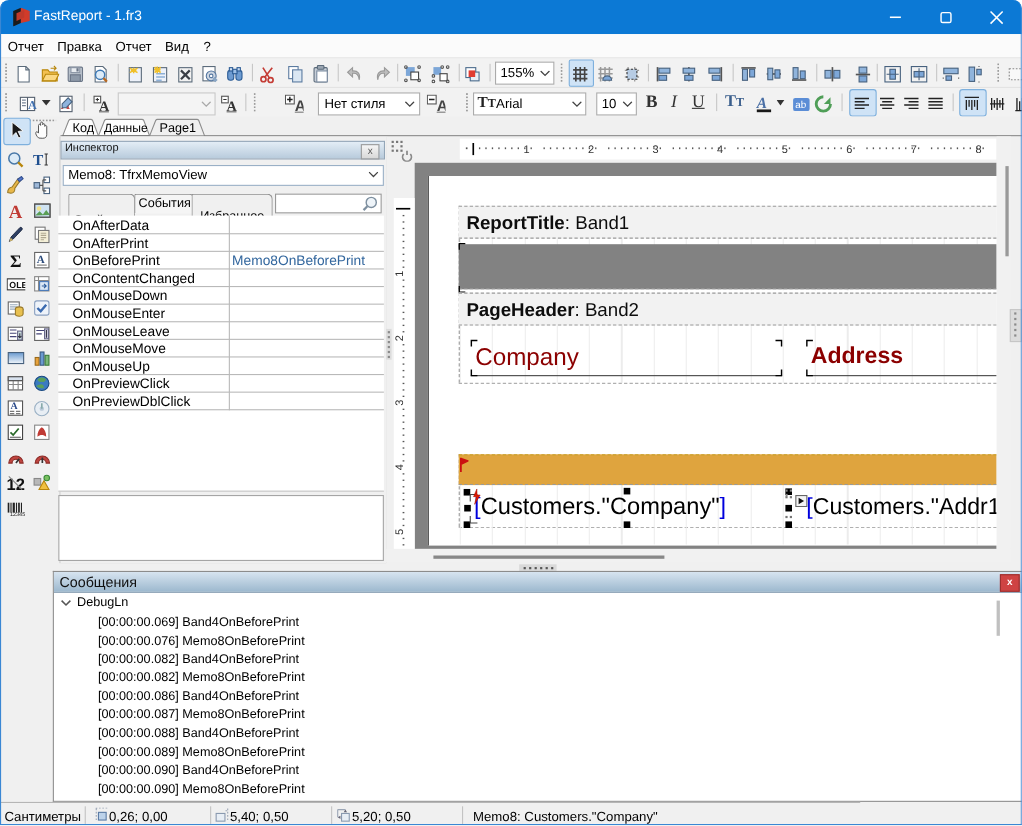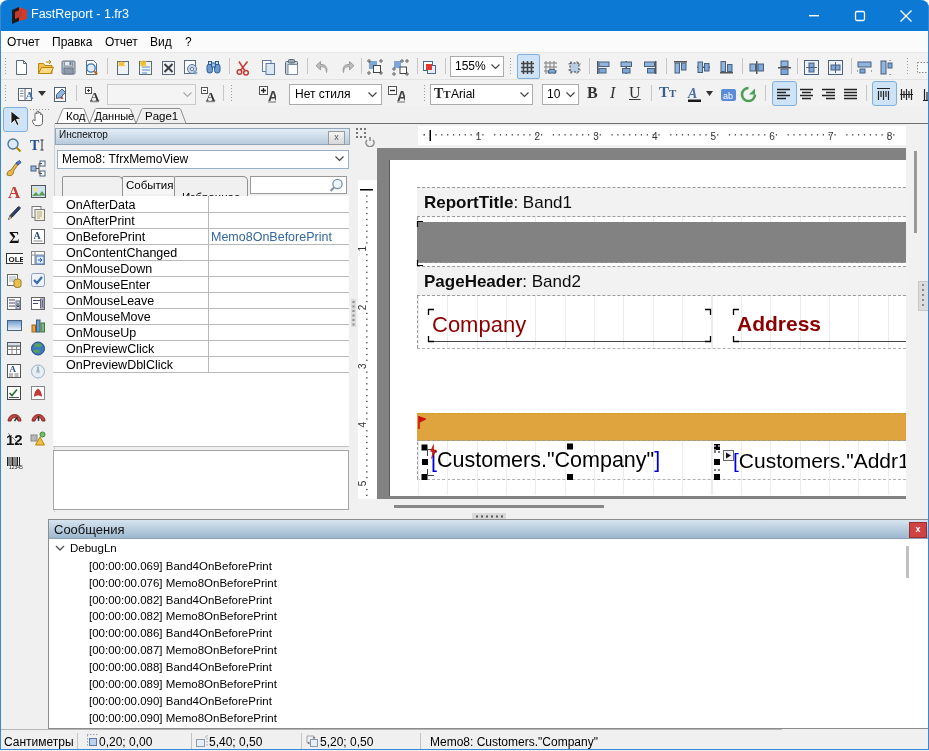--- a/index.html
+++ b/index.html
@@ -1056,21 +1056,21 @@
       <g stroke="#9aa5b5" stroke-dasharray="1.5 1.5" fill="none">
           <path d="M10 3 h3 M12 1 v11"></path>
         </g>
     </svg>
     <svg style="position:absolute;left:305px;top:4px" width="14" height="14">
       <rect x="5.5" y="5.5" width="7" height="7" fill="#e8eef5" stroke="#8a9ab0"></rect>
       <path d="M2 2 v7 m0-7 h7" stroke="#9aa5b5" fill="none"></path>
       <path d="M2 9 l2.5-1.5 v3z M9 2 l-1.5 2.5 h3z" fill="#667"></path>
     </svg>
     <div class="ssep" style="left:77px"></div>
-    <span style="left:99px">0,20; 0,00</span>
+    <span style="left:99px">0,26; 0,00</span>
     <div class="ssep" style="left:191px"></div>
     <span style="left:209px">5,40; 0,50</span>
     <div class="ssep" style="left:301px"></div>
     <span style="left:320px">5,20; 0,50</span>
     <div class="ssep" style="left:420px"></div>
     <span style="left:430px">Memo8: Customers."Company"</span>
   </div>
 
   <div class="winborder"></div>
 </div>

